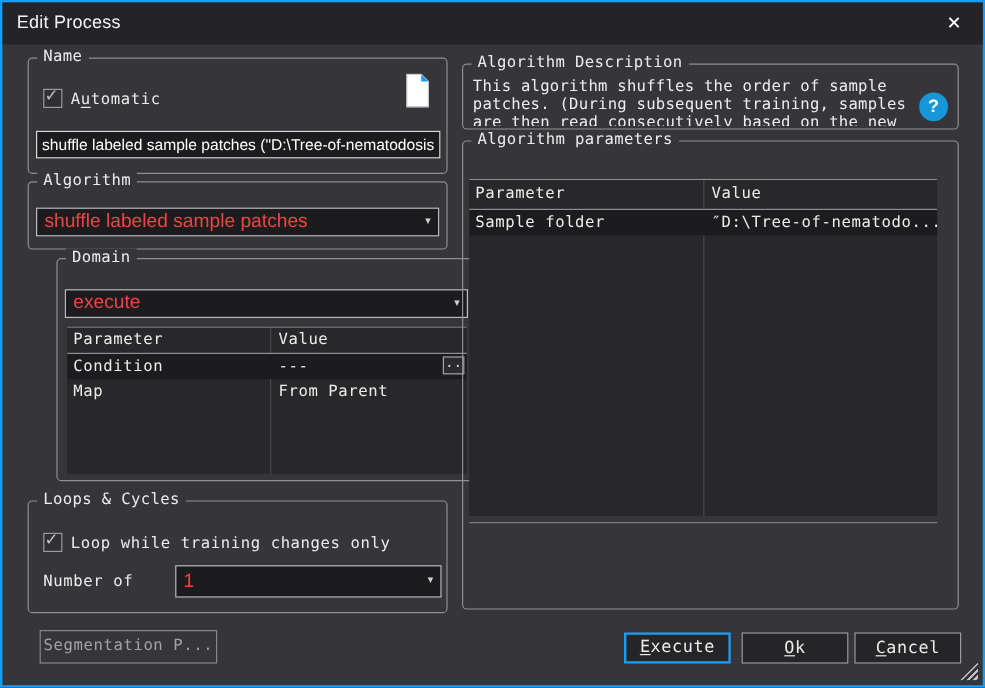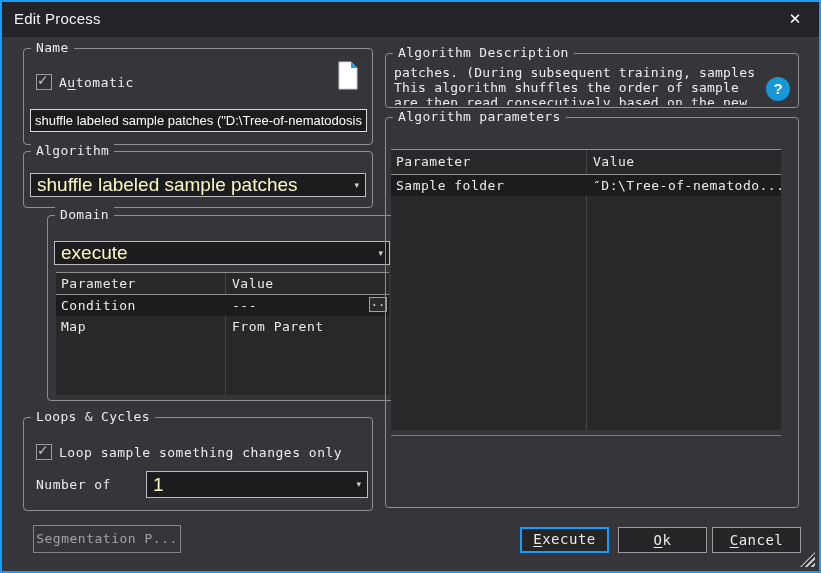--- a/index.html
+++ b/index.html
@@ -49,21 +49,21 @@
     position:absolute;left:6px;right:5px;top:60px;height:23px;box-sizing:border-box;
     background:#1c1c1f;border:1px solid #d8d8d8;color:#ffffff;
     font-family:"Liberation Sans",sans-serif;font-size:13px;padding:0 4px;outline:none;
   }
   .combo{
     position:absolute;height:24px;box-sizing:border-box;background:#1c1c1f;
     border:1px solid #bcbcbf;overflow:hidden;
   }
   .combo .combo-text{
     position:absolute;left:6px;top:0;right:22px;line-height:22px;white-space:nowrap;
-    font-family:"Liberation Sans",sans-serif;font-size:19px;color:#fef9c3;overflow:hidden;
+    font-family:"Liberation Sans",sans-serif;font-size:16px;color:#ef4444;overflow:hidden;
   }
   .combo .combo-arrow{
     position:absolute;right:6px;top:0;line-height:22px;font-size:9px;color:#d2d2d2;
     font-family:"DejaVu Sans",sans-serif;
   }
   
   .tbl{position:absolute;background:#28282b;font-size:13px;letter-spacing:.5px;overflow:hidden;}
   .tbl .vdiv{position:absolute;top:0;bottom:0;width:1px;background:#48484c;}
   .tbl .thead{
     position:relative;border-top:1px solid #8f8f92;border-bottom:1px solid #8f8f92;
@@ -171,34 +171,34 @@
       <div class="tr">
         <span class="cell-p">Map</span>
         <span class="cell-v">From Parent</span>
       </div>
     </div>
   </div>
 
   <div class="group g-loops">
     <span class="group-title">Loops &amp; Cycles</span>
     <div class="check-row" style="left:12px;top:26px;">
-      <span class="checkbox"><span class="glyph">✓</span></span><span class="check-label">Loop sample something changes only</span>
+      <span class="checkbox"><span class="glyph">✓</span></span><span class="check-label">Loop while training changes only</span>
     </div>
     <span class="plain-label" style="left:12px;top:59px;">Number of</span>
     <div class="combo" style="left:122px;top:53px;width:222px;height:27px;">
       <span class="combo-text" style="line-height:25px;">1</span>
       <span class="combo-arrow" style="line-height:25px;">▾</span>
     </div>
   </div>
 
   <div class="group g-desc">
     <span class="group-title">Algorithm Description</span>
     <div class="desc-text">
+      <div>This algorithm shuffles the order of sample</div>
       <div>patches. (During subsequent training, samples</div>
-      <div>This algorithm shuffles the order of sample</div>
       <div>are then read consecutively based on the new</div>
     </div>
     <span class="help-icon">?</span>
   </div>
 
   <div class="group g-params">
     <span class="group-title">Algorithm parameters</span>
     <div class="tbl par-tbl">
       <div class="vdiv"></div>
       <div class="thead">

